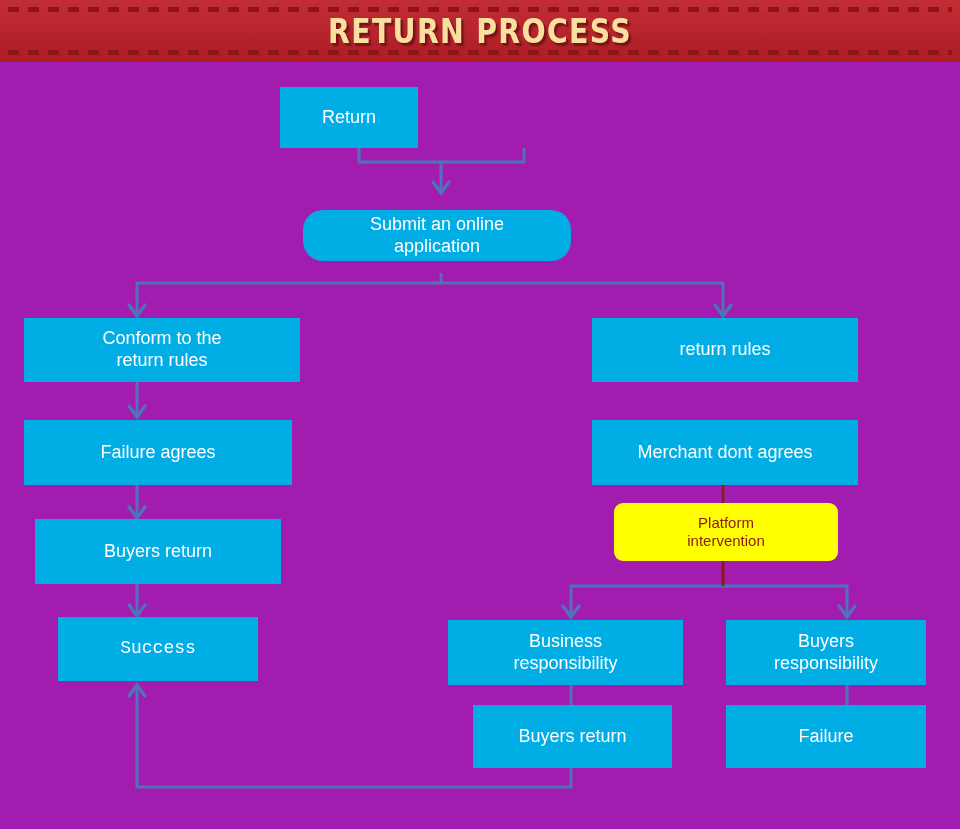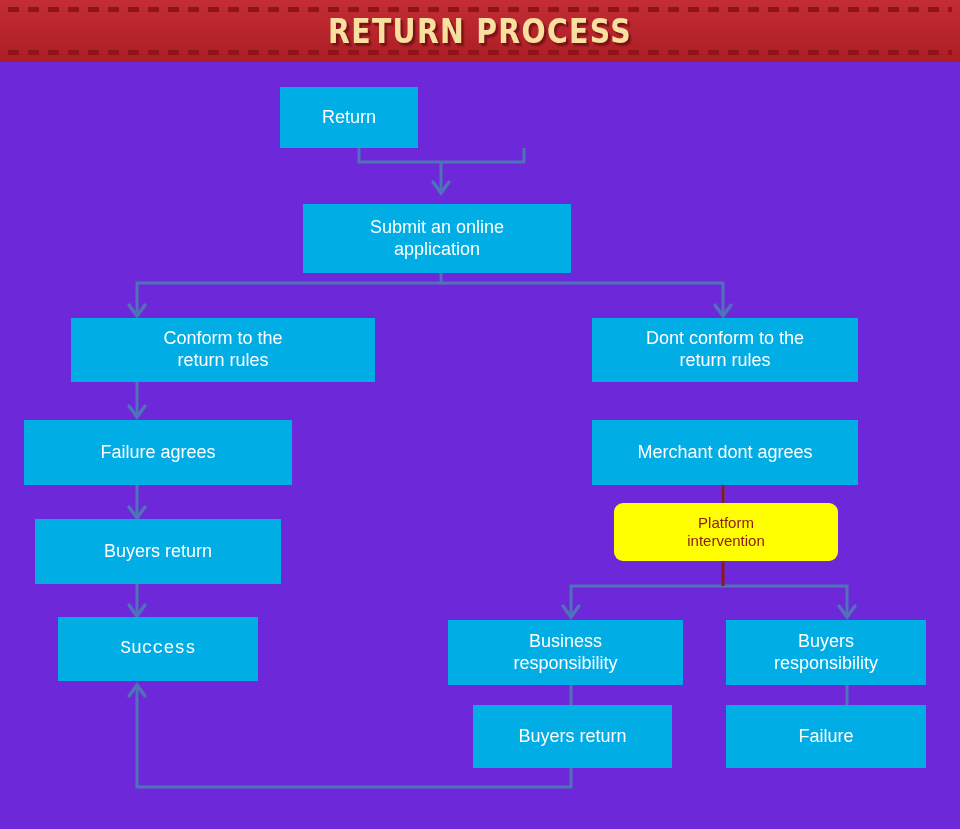--- a/index.html
+++ b/index.html
@@ -10,21 +10,21 @@
     height: 829px;
     overflow: hidden;
     background: #f2f2f2;
     font-family: "Liberation Sans", sans-serif;
   }
 
   #root {
     position: relative;
     width: 960px;
     height: 829px;
-    background: #6d28d9;
+    background: #a21caf;
   }
 
   
   .banner {
     position: absolute;
     left: 0; top: 0;
     width: 960px;
     height: 62px;
     background: #c02028;
     background-image:
@@ -160,49 +160,48 @@
         <polyline points="839,544 847,555 855,544"></polyline>
         <polyline points="129,634 137,623 145,634"></polyline>
       </g>
     </svg>
 
     <div class="node" style="left:280px; top:25px; width:138px; height:61px;">
       <span>Return</span>
     </div>
 
 
-    <div class="node" style="left:303px; top:142px; width:268px; height:69px;">
+    <div class="node" style="left:303px; top:148px; width:268px; height:51px;border-radius:20px;">
       <div>
         <span>Submit an online</span>
         <span>application</span>
       </div>
     </div>
 
-    <div class="node" style="left:24px; top:256px; width:304px; height:64px;margin-left:47px;">
+    <div class="node" style="left:24px; top:256px; width:276px; height:64px;">
       <div>
         <span>Conform to the</span>
         <span>return rules</span>
       </div>
     </div>
 
     <div class="node" style="left:24px; top:358px; width:268px; height:65px;">
       <span>Failure agrees</span>
     </div>
 
     <div class="node" style="left:35px; top:457px; width:246px; height:65px;">
       <span>Buyers return</span>
     </div>
 
     <div class="node" style="left:58px; top:555px; width:200px; height:64px;font-family:Liberation Mono, monospace;">
       <span>Success</span>
     </div>
 
     <div class="node" style="left:592px; top:256px; width:266px; height:64px;">
       <div>
-        <span>Dont conform to the</span>
         <span>return rules</span>
       </div>
     </div>
 
     <div class="node" style="left:592px; top:358px; width:266px; height:65px;">
       <span>Merchant dont agrees</span>
     </div>
 
     <div class="node highlight" style="left:614px; top:441px; width:224px; height:58px;">
       <div>

